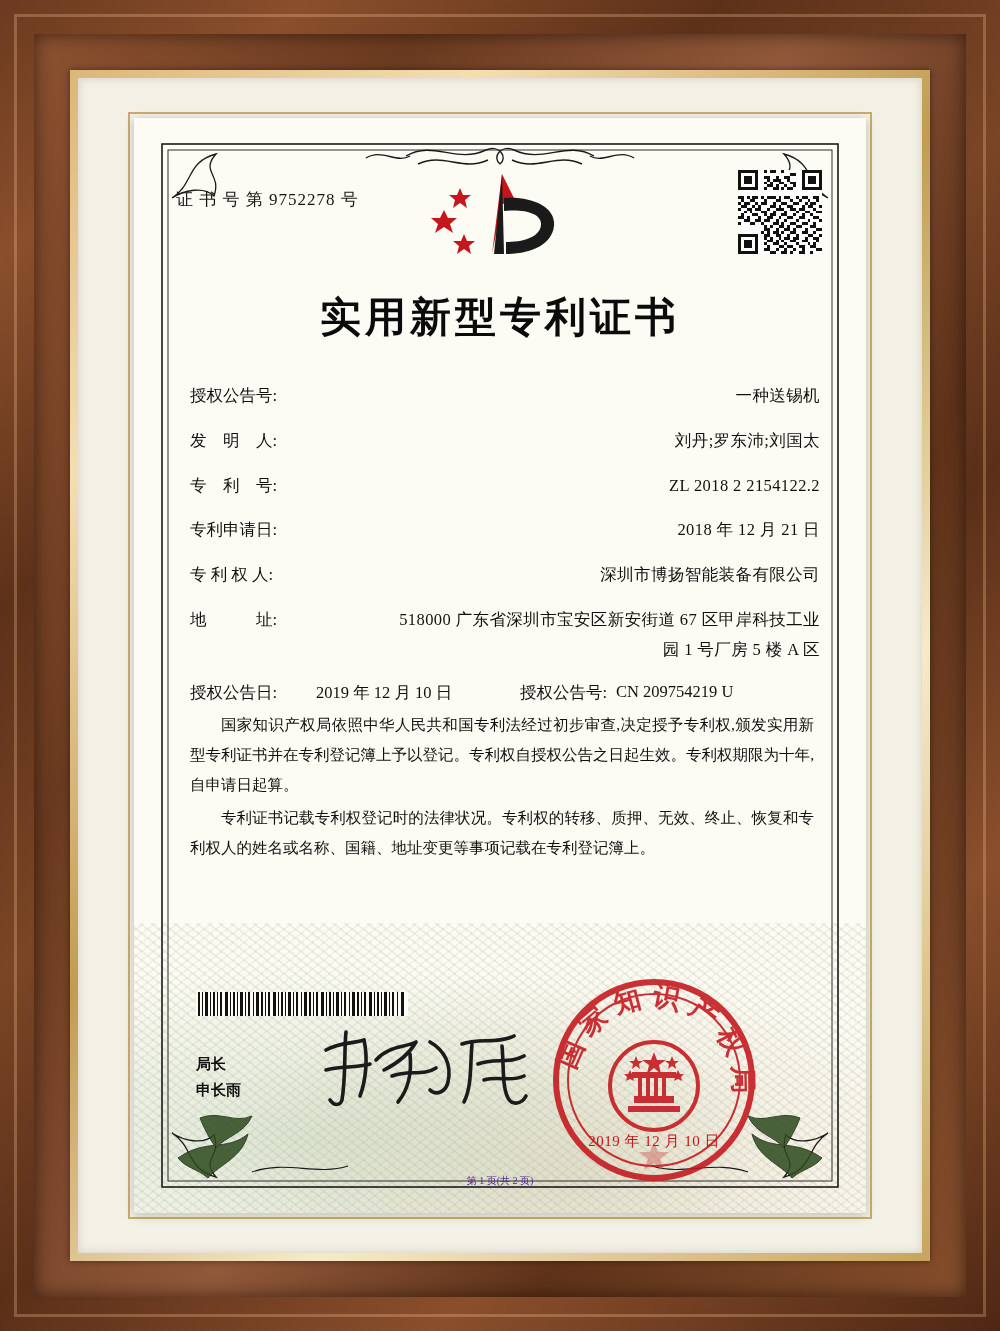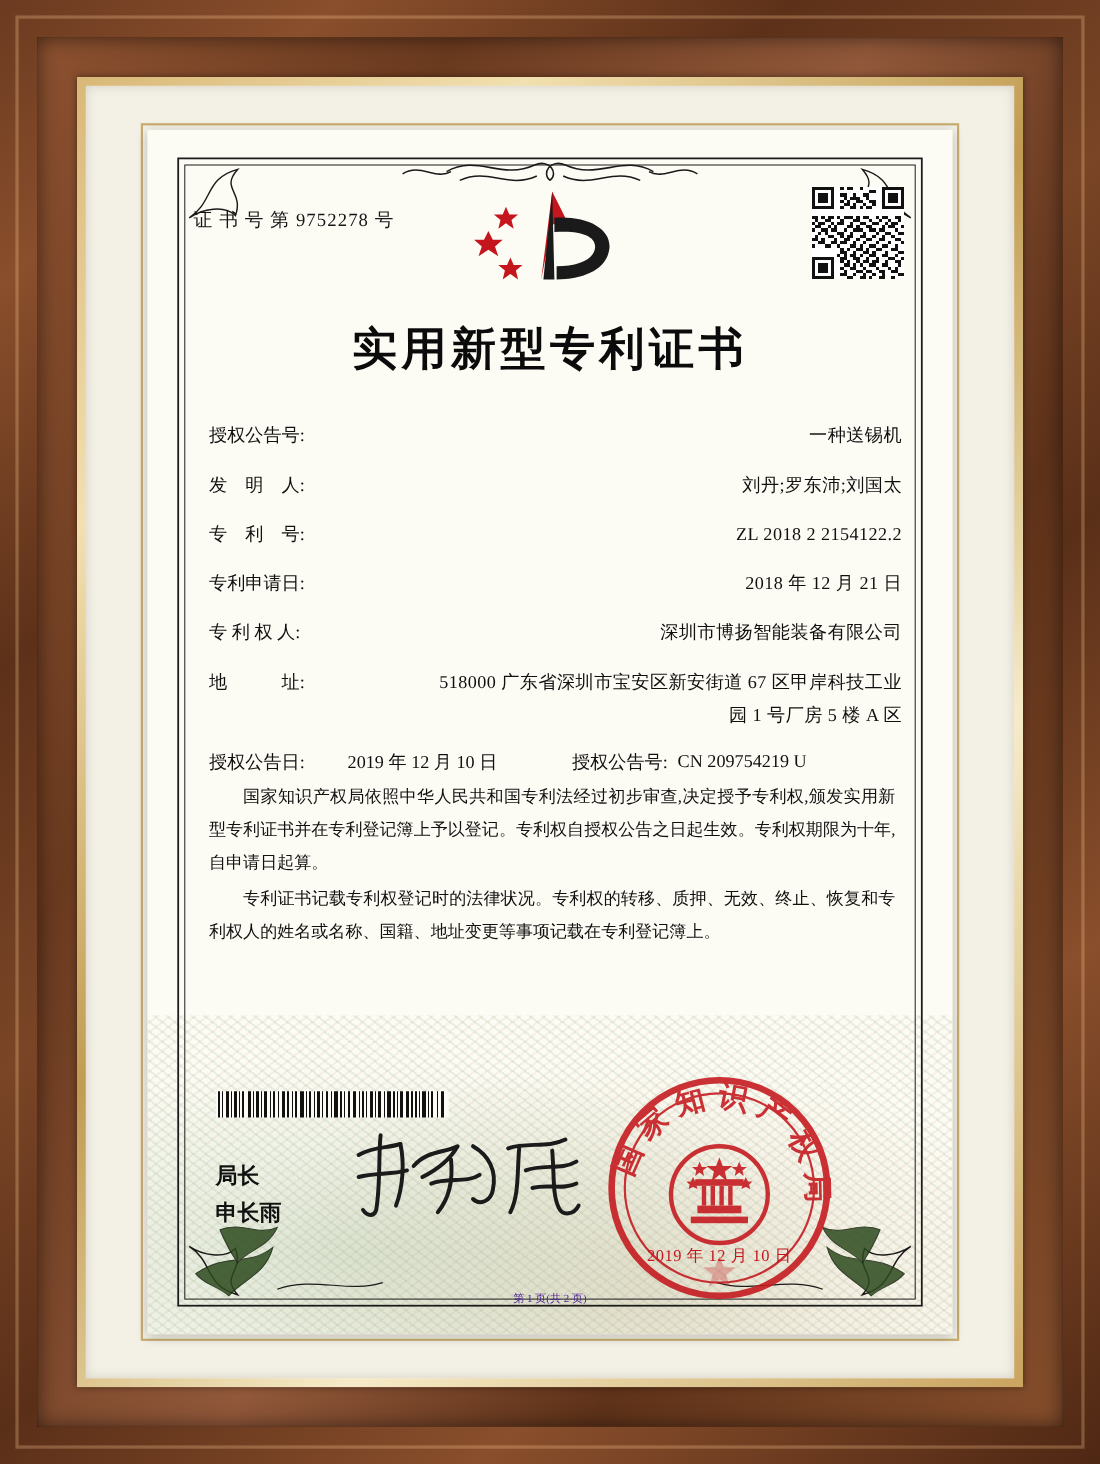--- a/index.html
+++ b/index.html
@@ -215,21 +215,21 @@
     left: 62px;
     top: 860px;
     width: 212px;
     height: 24px;
   }
 
   .director-block {
     position: absolute;
     left: 62px;
     top: 920px;
-    font-size: 20px;
+    font-size: 15px;
     line-height: 1.7;
     color: #111;
     font-weight: bold;
   }
   .signature {
     position: absolute;
     left: 178px;
     top: 892px;
     width: 230px;
     height: 90px;

